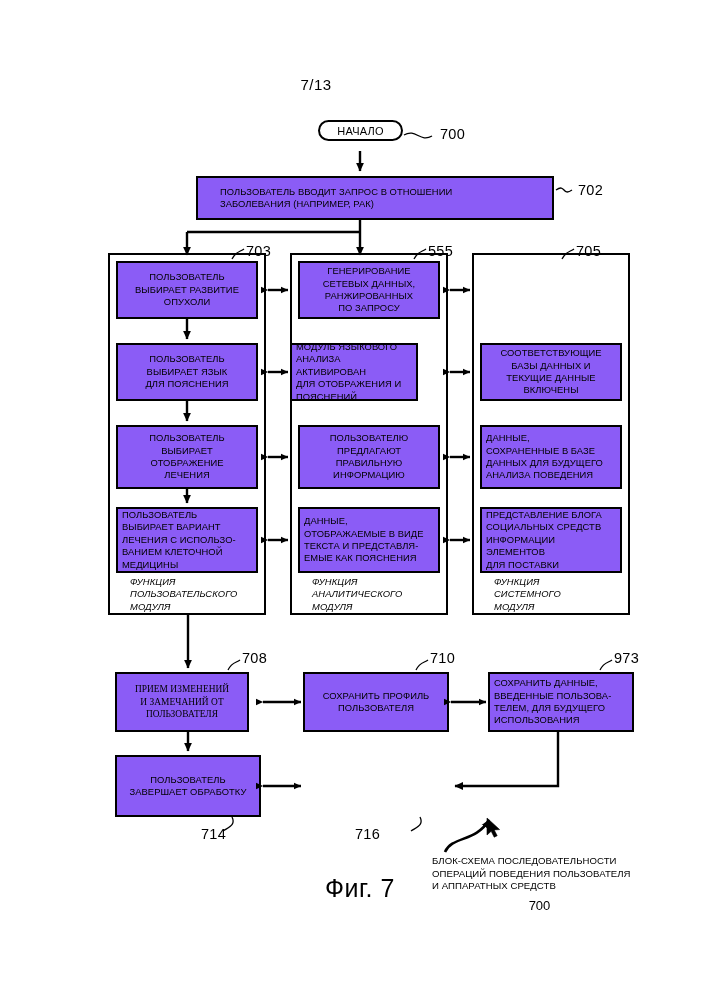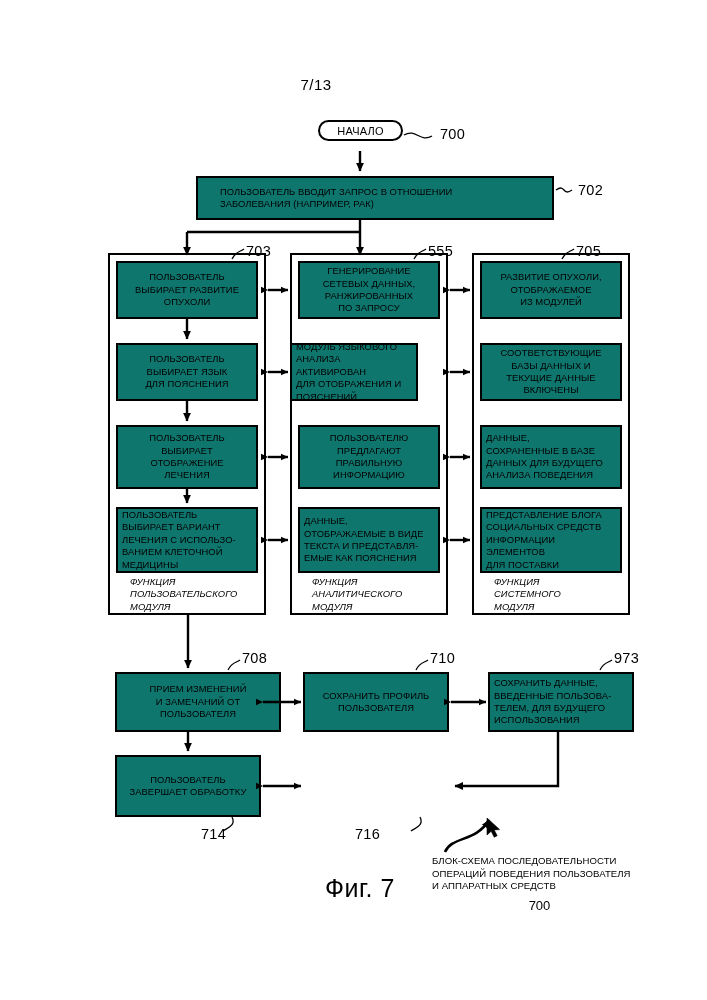--- a/index.html
+++ b/index.html
@@ -20,21 +20,21 @@
   
   #start-term{
     left:318px;top:120px;width:85px;height:21px;
     border:2.5px solid #000;border-radius:16px;
     display:flex;align-items:center;justify-content:center;
     font-size:11px;letter-spacing:.2px;box-sizing:border-box;
   }
 
   
   .box{
-    border:2px solid #000;box-sizing:border-box;background:#0f766e;
+    border:2px solid #000;box-sizing:border-box;background:#8b5cf6;
     display:flex;align-items:center;justify-content:center;
     text-align:center;font-size:9.4px;line-height:12.4px;
     letter-spacing:.05px;padding:2px 4px;
   }
   .box.left-align{text-align:left;justify-content:flex-start;padding-left:4px;}
 
   
   .col-container{
     border:2.5px solid #000;box-sizing:border-box;background:#fff;
   }
@@ -118,37 +118,34 @@
   <div class="abs box left-align" style="left:298px;top:507px;width:142px;height:66px;">
     <span class="nl">ДАННЫЕ,<br>ОТОБРАЖАЕМЫЕ В ВИДЕ<br>ТЕКСТА И ПРЕДСТАВЛЯ-<br>ЕМЫЕ КАК ПОЯСНЕНИЯ</span>
   </div>
   <div class="abs col-caption indent" style="left:298px;top:576px;width:142px;">
     <span class="nl">ФУНКЦИЯ<br>АНАЛИТИЧЕСКОГО<br>МОДУЛЯ</span>
   </div>
 
   <div class="abs col-container" style="left:472px;top:253px;width:158px;height:362px;"></div>
   <div class="abs ref" style="left:576px;top:243px;">705</div>
 
-  <div class="abs box" style="left:480px;top:261px;width:142px;height:58px;">
-    <span class="nl">РАЗВИТИЕ ОПУХОЛИ,<br>ОТОБРАЖАЕМОЕ<br>ИЗ МОДУЛЕЙ</span>
-  </div>
   <div class="abs box" style="left:480px;top:343px;width:142px;height:58px;">
     <span class="nl">СООТВЕТСТВУЮЩИЕ<br>БАЗЫ ДАННЫХ И<br>ТЕКУЩИЕ ДАННЫЕ<br>ВКЛЮЧЕНЫ</span>
   </div>
   <div class="abs box left-align" style="left:480px;top:425px;width:142px;height:64px;">
     <span class="nl">ДАННЫЕ,<br>СОХРАНЕННЫЕ В БАЗЕ<br>ДАННЫХ ДЛЯ БУДУЩЕГО<br>АНАЛИЗА ПОВЕДЕНИЯ</span>
   </div>
   <div class="abs box left-align" style="left:480px;top:507px;width:142px;height:66px;">
     <span class="nl">ПРЕДСТАВЛЕНИЕ БЛОГА<br>СОЦИАЛЬНЫХ СРЕДСТВ<br>ИНФОРМАЦИИ ЭЛЕМЕНТОВ<br>ДЛЯ ПОСТАВКИ</span>
   </div>
   <div class="abs col-caption indent" style="left:480px;top:576px;width:142px;">
     <span class="nl">ФУНКЦИЯ<br>СИСТЕМНОГО<br>МОДУЛЯ</span>
   </div>
 
-  <div class="abs box" style="left:115px;top:672px;width:166px;height:60px;">
+  <div class="abs box" style="left:115px;top:672px;width:134px;height:60px;font-family:Liberation Serif, serif;">
     <span class="nl">ПРИЕМ ИЗМЕНЕНИЙ<br>И ЗАМЕЧАНИЙ ОТ<br>ПОЛЬЗОВАТЕЛЯ</span>
   </div>
   <div class="abs ref" style="left:242px;top:650px;">708</div>
 
   <div class="abs box" style="left:303px;top:672px;width:146px;height:60px;">
     <span class="nl">СОХРАНИТЬ ПРОФИЛЬ<br>ПОЛЬЗОВАТЕЛЯ</span>
   </div>
   <div class="abs ref" style="left:430px;top:650px;">710</div>
 
   <div class="abs box left-align" style="left:488px;top:672px;width:146px;height:60px;">

